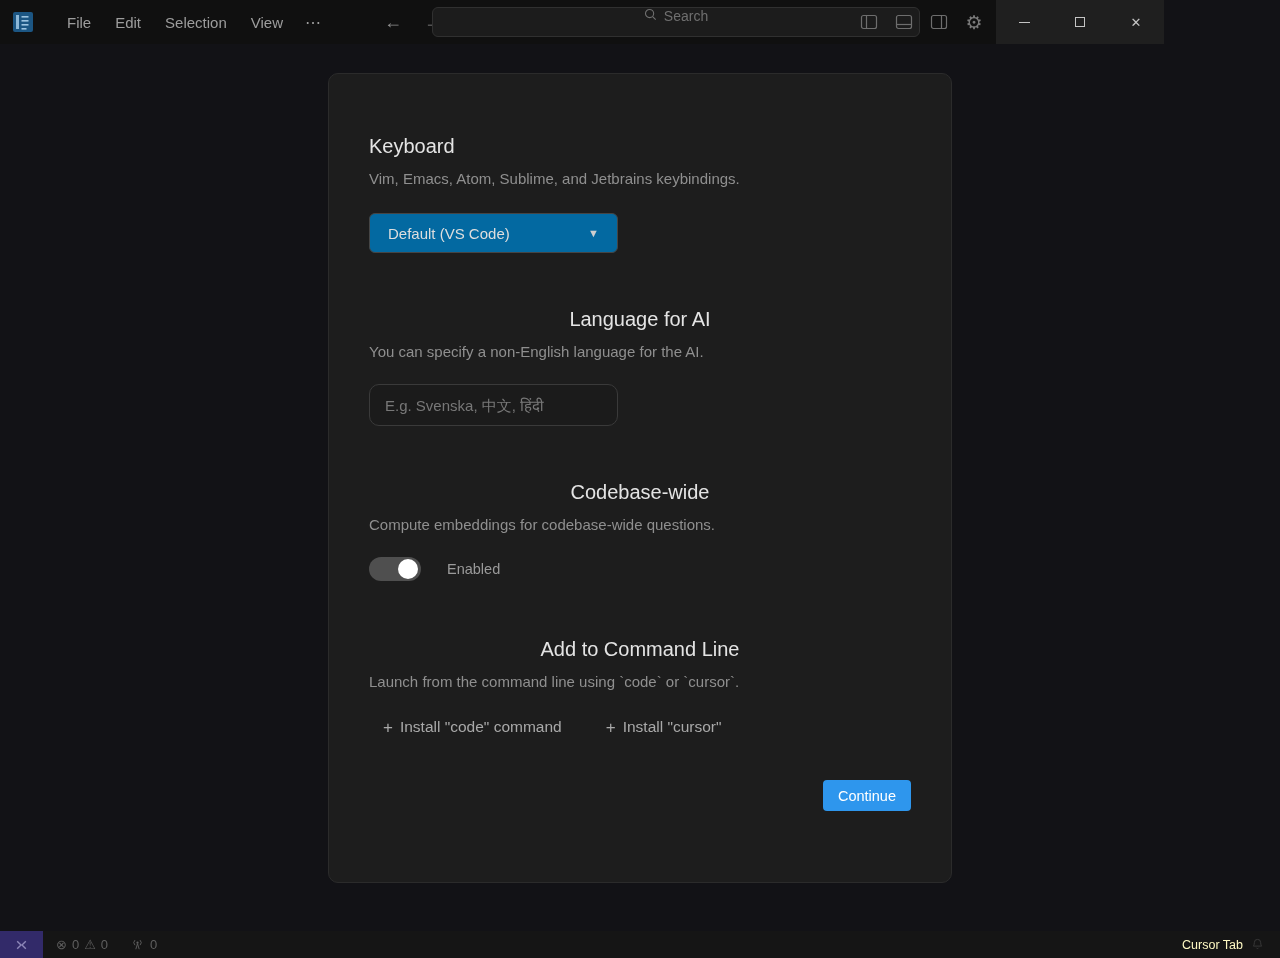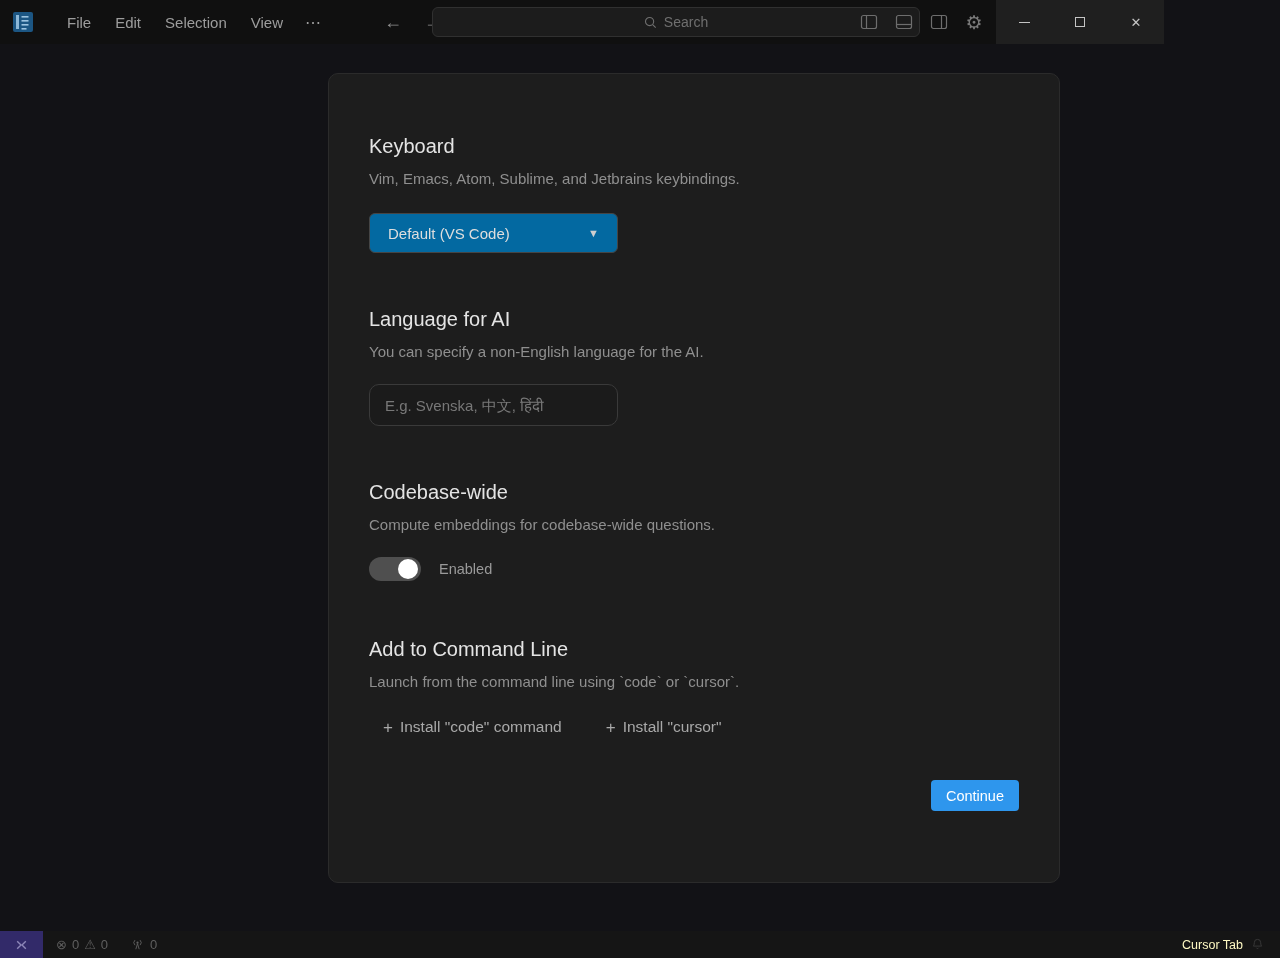--- a/index.html
+++ b/index.html
@@ -29,70 +29,70 @@
   .menus{display:flex;align-items:center;margin-left:22px;gap:0;}
   .menu-item{
     color:#9d9d9d;font-size:15px;padding:4px 12px;cursor:default;
   }
   .menu-ellipsis{color:#9d9d9d;font-size:16px;padding:4px 10px;letter-spacing:1px;}
   .nav-arrows{display:flex;align-items:center;margin-left:48px;gap:14px;}
   .nav-arrow{color:#8f8f8f;font-size:18px;line-height:1;padding:2px 4px;}
   .search-box{
     position:absolute;left:432px;top:7px;width:488px;height:30px;
     background:#1c1c1c;border:1px solid #303030;border-radius:6px;
-    display:flex;align-items:center;justify-content:center;gap:7px;
+    display:flex;align-items:flex-start;justify-content:center;gap:7px;
     color:#6f6f6f;font-size:14px;
   }
   .search-box svg{display:block;}
   .tb-icons{
     position:absolute;right:180px;top:0;height:44px;
     display:flex;align-items:center;gap:15px;
   }
   .tb-icon{display:flex;align-items:center;justify-content:center;width:20px;height:20px;}
   .gear-glyph{font-size:19px;color:#7a7a7a;line-height:1;}
   .window-controls{
     position:absolute;right:0;top:0;width:168px;height:44px;
     background:#1f1f1f;display:flex;
   }
   .win-btn{width:56px;height:44px;display:flex;align-items:center;justify-content:center;color:#c4c4c4;}
   .min-shape{width:11px;height:1px;background:#c4c4c4;}
   .max-shape{width:10px;height:10px;border:1px solid #c4c4c4;}
   .close-glyph{font-size:13px;color:#c4c4c4;}
 
   
   .panel{
-    position:absolute;left:328px;top:73px;width:732px;height:810px;
+    position:absolute;left:328px;top:73px;width:624px;height:810px;
     background:var(--panel-bg);
     border:1px solid #2b2b2b;border-radius:10px;
     padding:58px 40px 0 40px;
     display:flex;flex-direction:column;
   }
   .sec-title{color:#e4e4e4;font-size:20px;font-weight:500;line-height:28px;}
   .sec-sub{color:#8f8f8f;font-size:15px;line-height:21px;margin-top:8px;}
-  .mt-section{margin-top:52px;}
+  .mt-section{margin-top:52px;text-align:center;}
 
   .dropdown{
     margin-top:24px;width:249px;height:40px;
     background:#0369a1;border:1px solid #454545;border-radius:6px;
     display:flex;align-items:center;justify-content:space-between;
     padding:0 18px;cursor:pointer;
   }
   .dropdown-value{color:#dedede;font-size:15px;}
   .dropdown-arrow{color:#cfcfcf;font-size:11px;}
 
   .text-input{
     margin-top:22px;width:249px;height:42px;
     background:#1b1b1b;border:1px solid #3a3a3a;border-radius:10px;
     padding:0 15px;color:#dedede;font-size:15px;
     font-family:"Liberation Sans", sans-serif;
     outline:none;
   }
   .text-input::placeholder{color:#787878;}
 
-  .toggle-row{margin-top:22px;display:flex;align-items:center;gap:18px;}
+  .toggle-row{margin-top:22px;display:flex;align-items:center;gap:26px;}
   .toggle{
     width:52px;height:24px;border-radius:12px;background:#4f4f4f;
     position:relative;cursor:pointer;flex:0 0 auto;
   }
   .toggle .knob{
     position:absolute;top:2px;left:29px;width:20px;height:20px;border-radius:50%;
     background:#fff;
   }
   .toggle-label{color:#9a9a9a;font-size:14.5px;}
 

